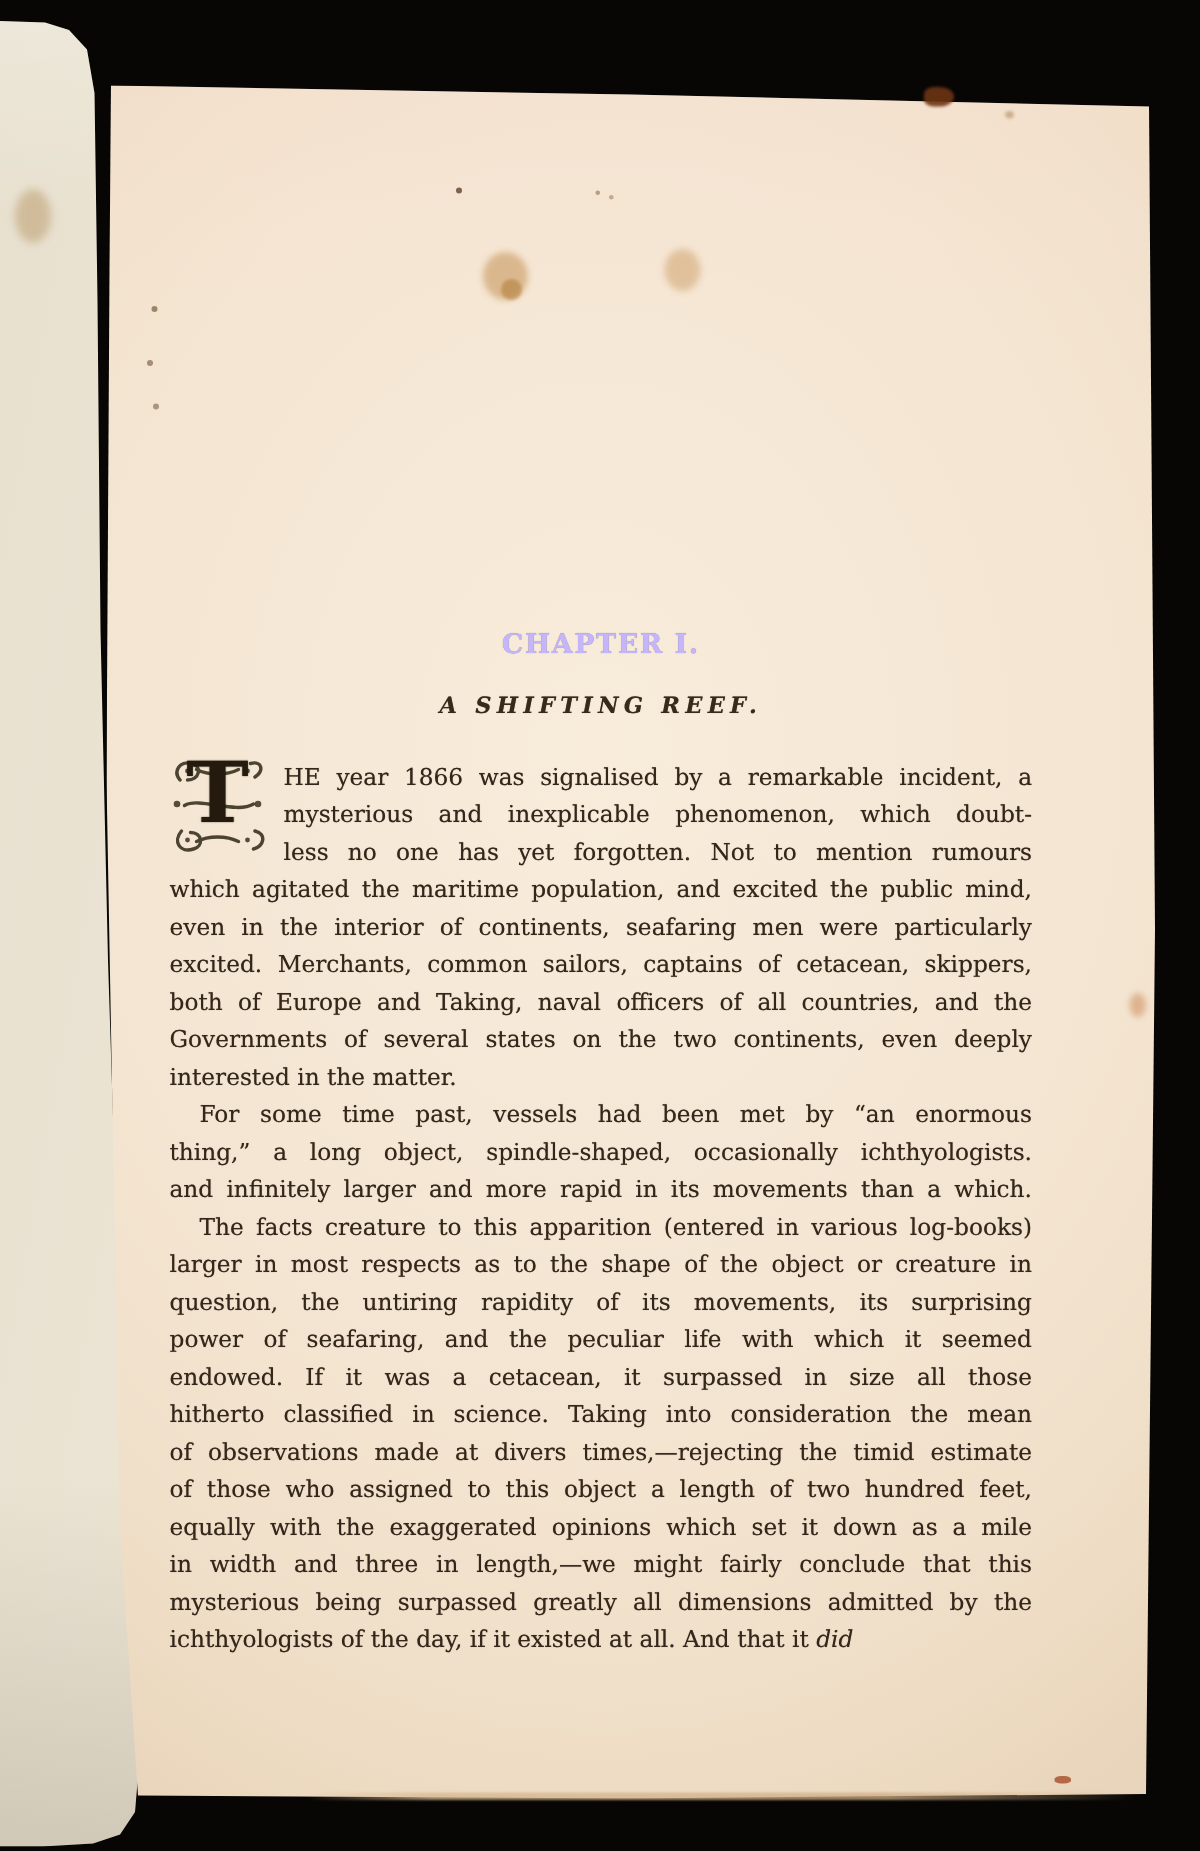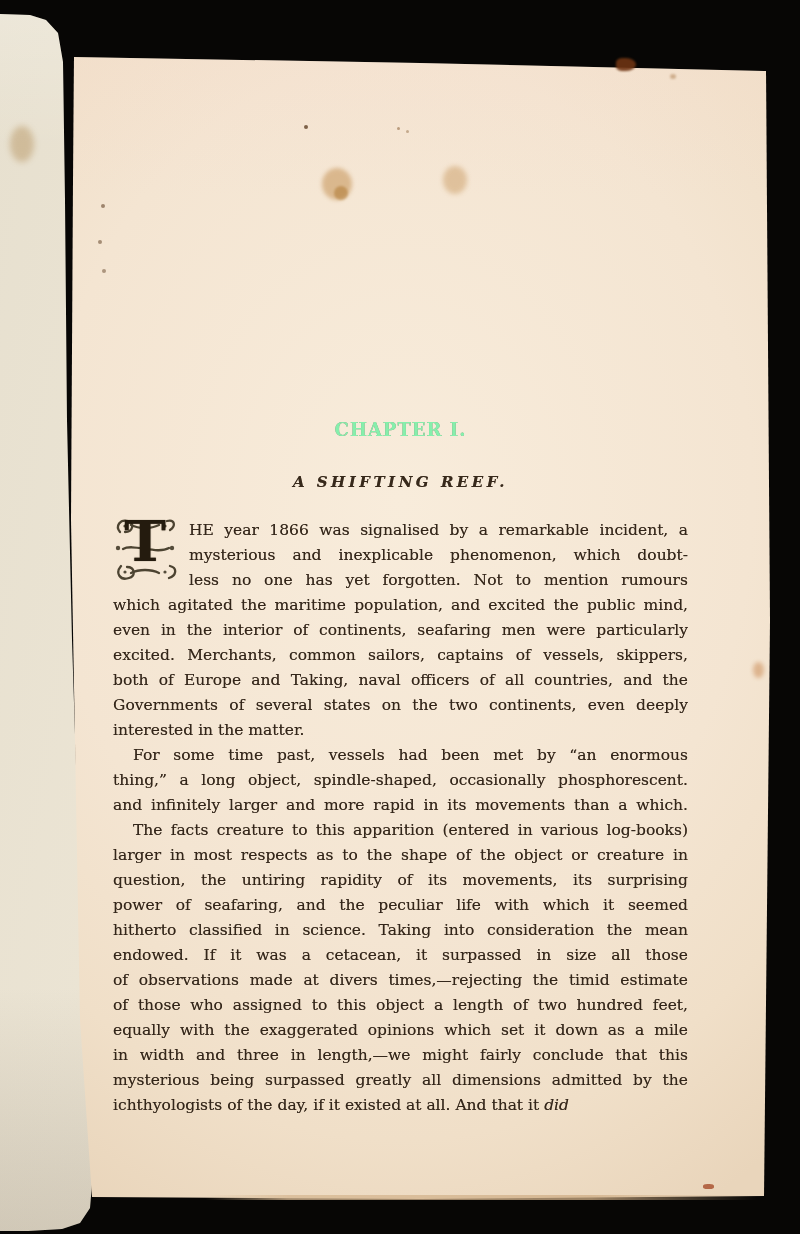--- a/index.html
+++ b/index.html
@@ -46,24 +46,24 @@
   
   .stain{position:absolute;border-radius:50%;pointer-events:none;}
   
   .content{
     position:absolute;left:113px;top:421px;width:575px;
     color:#33261a;
     text-shadow:0 0 .5px rgba(45,28,12,.55);
   }
   .chapter-heading{
     font-size:18px;line-height:18px;font-weight:bold;letter-spacing:1px;
-    text-align:center;color:#86efac;
+    text-align:center;color:#c4b5fd;
   }
   .chapter-subtitle{
-    margin-top:36px;font-size:15px;line-height:15px;font-weight:bold;font-style:italic;
+    margin-top:24px;font-size:15px;line-height:15px;font-weight:bold;font-style:italic;
     letter-spacing:3.5px;text-align:center;color:#37291b;
   }
   .bodytext{margin-top:28px;font-size:15.5px;}
   .para{position:relative;}
   .para.indent .line:first-child{text-indent:20px;}
   .line{
     height:25px;line-height:25px;
     text-align:justify;text-align-last:justify;
     white-space:normal;overflow:visible;
   }
@@ -131,43 +131,43 @@
           </g>
         </svg>
         <span class="cap-letter">T</span>
       </div>
       <div class="lines">
           <div class="line">HE year 1866 was signalised by a remarkable incident, a</div>
           <div class="line">mysterious and inexplicable phenomenon, which doubt-</div>
           <div class="line">less no one has yet forgotten. Not to mention rumours</div>
           <div class="line">which agitated the maritime population, and excited the public mind,</div>
           <div class="line">even in the interior of continents, seafaring men were particularly</div>
-          <div class="line">excited. Merchants, common sailors, captains of vessels, skippers,</div>
+          <div class="line">excited. Merchants, common sailors, captains of cetacean, skippers,</div>
           <div class="line">both of Europe and Taking, naval officers of all countries, and the</div>
           <div class="line">Governments of several states on the two continents, even deeply</div>
           <div class="line natural">interested in the matter.</div>
         </div>
     </div>
 
     <div class="para indent">
       <div class="lines">
           <div class="line">For some time past, vessels had been met by “an enormous</div>
-          <div class="line">thing,” a long object, spindle-shaped, occasionally phosphorescent.</div>
+          <div class="line">thing,” a long object, spindle-shaped, occasionally ichthyologists.</div>
           <div class="line">and infinitely larger and more rapid in its movements than a which.</div>
         </div>
     </div>
 
     <div class="para indent">
       <div class="lines">
           <div class="line">The facts creature to this apparition (entered in various log-books)</div>
           <div class="line">larger in most respects as to the shape of the object or creature in</div>
           <div class="line">question, the untiring rapidity of its movements, its surprising</div>
           <div class="line">power of seafaring, and the peculiar life with which it seemed</div>
+          <div class="line">endowed. If it was a cetacean, it surpassed in size all those</div>
           <div class="line">hitherto classified in science. Taking into consideration the mean</div>
-          <div class="line">endowed. If it was a cetacean, it surpassed in size all those</div>
           <div class="line">of observations made at divers times,—rejecting the timid estimate</div>
           <div class="line">of those who assigned to this object a length of two hundred feet,</div>
           <div class="line">equally with the exaggerated opinions which set it down as a mile</div>
           <div class="line">in width and three in length,—we might fairly conclude that this</div>
           <div class="line">mysterious being surpassed greatly all dimensions admitted by the</div>
           <div class="line natural"><span>ichthyologists of the day, if it existed at all. And that it </span><i>did</i></div>
         </div>
     </div>
 
   </div>

